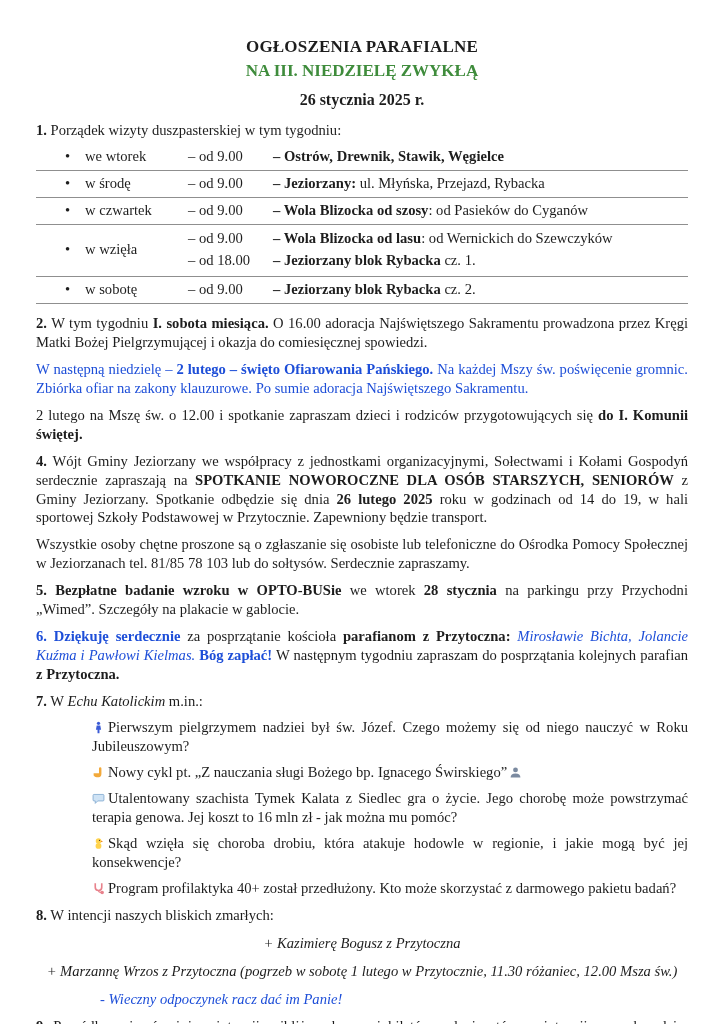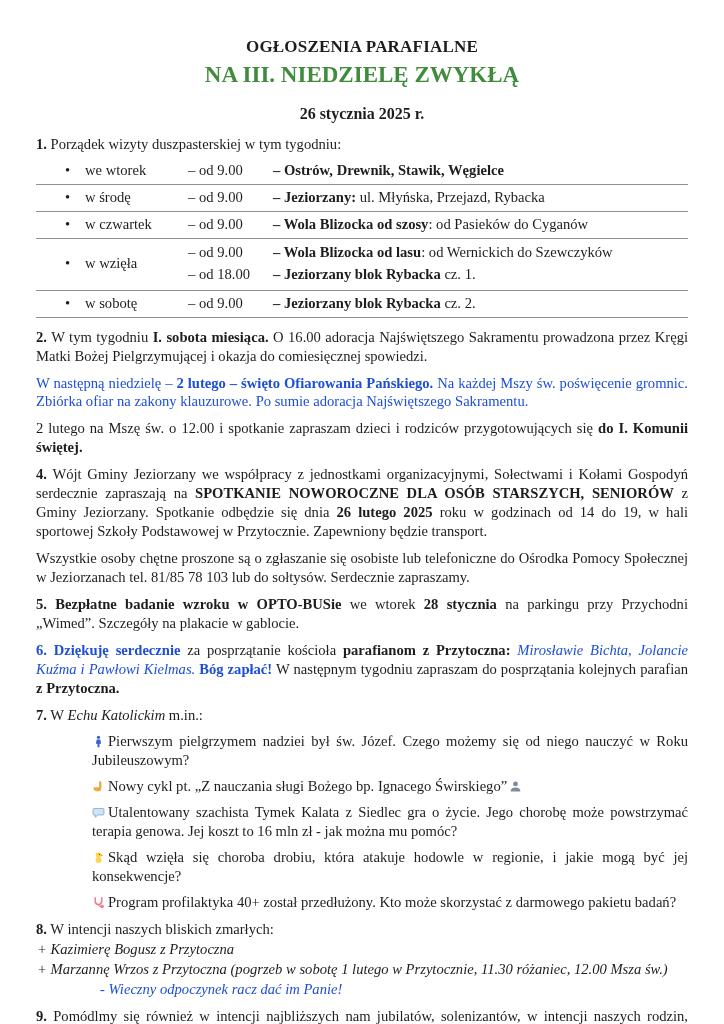--- a/index.html
+++ b/index.html
@@ -3,39 +3,39 @@
 <meta charset="utf-8">
 <style>
   html,body{margin:0;padding:0;background:#e8e8e8;}
   .page{
     width:724px;height:1024px;margin:0 auto;background:#ffffff;
     box-sizing:border-box;padding:36px 36px 0 36px;overflow:hidden;
     font-family:"Liberation Serif",serif;font-size:14.6px;line-height:1.3;color:#1d1d1d;
   }
   .hdr{text-align:center;margin-bottom:10px;}
   .hdr-title{font-size:17px;font-weight:bold;letter-spacing:.2px;}
-  .hdr-sub{font-size:23px;font-weight:bold;color:#3f8c3c;margin-top:2px;}
-  .hdr-date{font-size:16px;font-weight:bold;margin-top:14px;}
+  .hdr-sub{font-size:17px;font-weight:bold;color:#3f8c3c;margin-top:2px;}
+  .hdr-date{font-size:16px;font-weight:bold;margin-top:8px;}
   .para{margin:8px 0;text-align:justify;}
   .b{font-weight:bold;}
   .i{font-style:italic;}
   .green{color:#1d4ed8;}
   .red{color:#1d4ed8;}
   
   .vtable{margin:2px 0 10px 0;}
   .vrow{display:grid;grid-template-columns:49px 103px 85px 1fr;border-bottom:1px solid #8f8f8f;padding:3px 0 4px 0;}
   .cell-bullet{padding-left:29px;}
   .cell-span2{grid-column:3 / 5;}
   .sub{display:grid;grid-template-columns:85px 1fr;padding:1px 0 2px 0;}
   .vrow-double .cell-bullet,.vrow-double .cell-day{align-self:center;}
   
   .echo-item{margin:7px 0 7px 56px;text-align:justify;}
   .icon{display:inline-block;width:13px;height:13px;vertical-align:-2px;margin-right:3px;}
   .icon.trail{margin-right:0;margin-left:2px;}
-  .dead-line{font-style:italic;margin:1px;}
+  .dead-line{font-style:italic;margin:9px;text-align:center;}
   .dead-closing{font-style:italic;margin:0 0 0 64px;}
 </style>
 </head>
 <body>
 
 <div class="page">
 
   <div class="hdr">
     <div class="hdr-title">OGŁOSZENIA PARAFIALNE</div>
     <div class="hdr-sub">NA III. NIEDZIELĘ ZWYKŁĄ</div>

